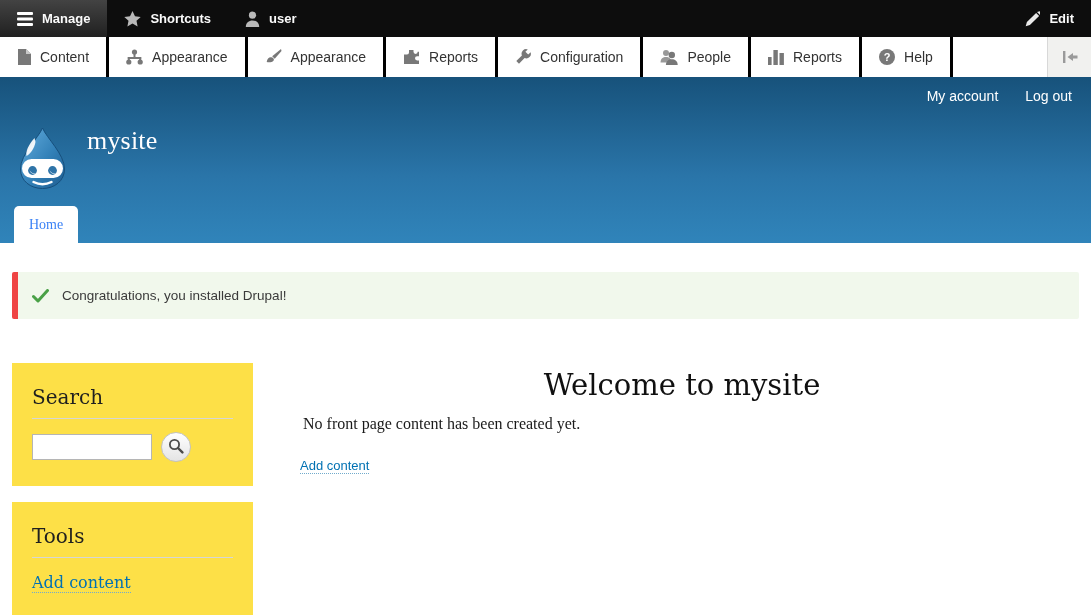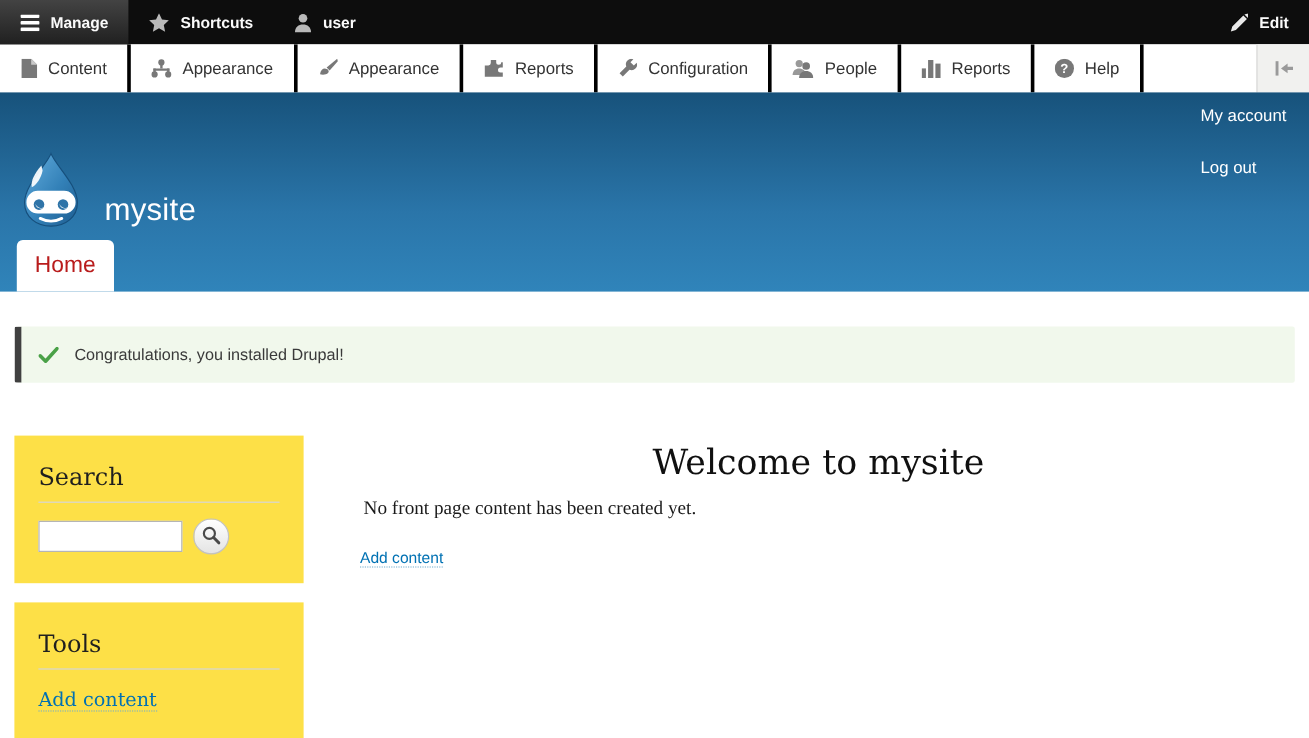--- a/index.html
+++ b/index.html
@@ -39,40 +39,40 @@
   }
   .tray-icon { display:flex; align-items:center; color:#787878; }
   .tray-icon svg { display:block; }
 
   
   .site-header {
     height:166px; position:relative;
     background:linear-gradient(180deg,#17527b 0%, #2a75a9 60%, #3084ba 100%);
   }
   .header-links {
-    position:absolute; top:11px; right:19px; display:flex; gap:27px;flex-direction:column;
+    position:absolute; top:11px; right:19px; display:flex; gap:27px;
   }
   .header-links a {
     color:#fff; font-size:14px; text-decoration:none; cursor:pointer;
   }
   .branding {
-    position:absolute; top:49px; left:12px; display:flex; align-items:flex-end; gap:14px;
+    position:absolute; top:49px; left:12px; display:flex; align-items:flex-start; gap:14px;font-family:Liberation Serif, serif;
   }
   .site-logo svg { display:block; }
   .site-name { color:#fffeff; font-size:26px; letter-spacing:.2px; text-decoration:none; }
   .header-tabs { position:absolute; bottom:0; left:14px; display:flex; }
   .home-tab {
-    background:#fff; color:#b91c1c; font-size:19px; padding:11px 15px 10px;
-    border-radius:5px 5px 0 0; cursor:pointer;
+    background:#fff; color:#3b82f6; font-size:14px; padding:11px 15px 10px;
+    border-radius:5px 5px 0 0; cursor:pointer;font-family:Liberation Serif, serif;
   }
 
   
   .page { padding:0 12px; }
   .status-message {
-    margin-top:29px; background:#f1f8ec; border-left:6px solid #404040;
+    margin-top:29px; background:#f1f8ec; border-left:6px solid #ef4444;
     border-radius:2px; padding:16px 14px; display:flex; align-items:center; gap:13px;
     font-size:13.5px; color:#3a3a3a;
   }
   .status-icon { display:flex; align-items:center; }
 
   .layout { display:flex; margin-top:44px; align-items:flex-start; }
   .sidebar { width:241px; flex:none; }
   .block { background:#fde047; padding:14px 20px 24px; margin-bottom:16px; }
   .block-title {
     font-family:"DejaVu Serif", serif; font-weight:normal; font-size:20px;

